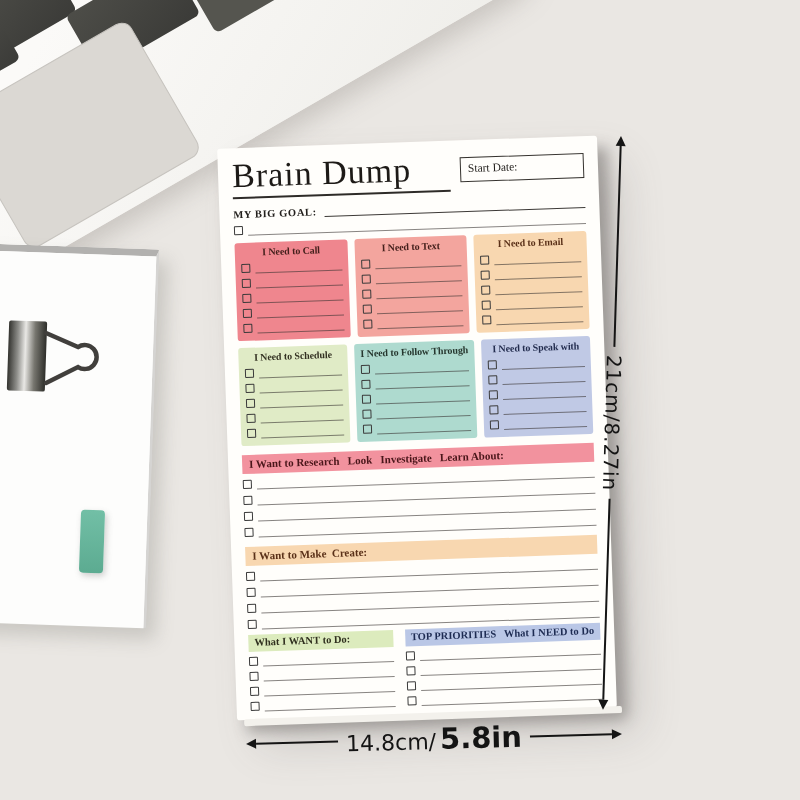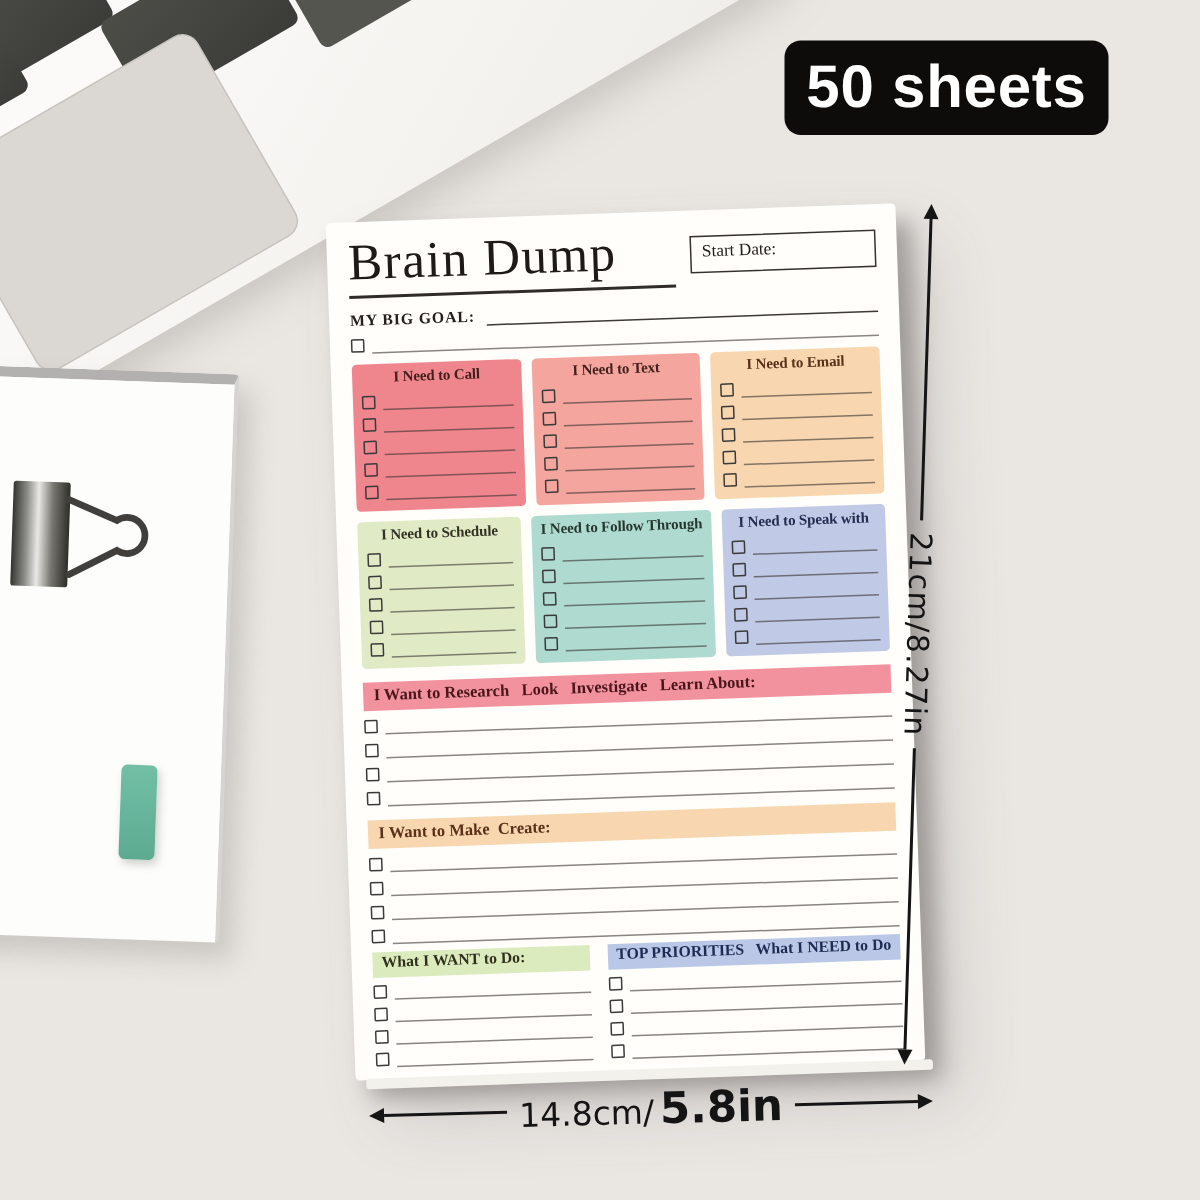--- a/index.html
+++ b/index.html
@@ -98,23 +98,20 @@
         <stop offset="0.45" stop-color="#e9e8e5"></stop>
           <stop offset="0.7" stop-color="#77766f"></stop>
         <stop offset="1" stop-color="#2e2e2a"></stop>
       </linearGradient>
     </defs>
     <rect x="6" y="7" width="38" height="70" rx="2" fill="url(#mg)" transform="rotate(2 25 42)"></rect>
     <path d="M44 19 L76 33 A12 12 0 1 1 76 53 L44 69" fill="none" stroke="#413f3c" stroke-width="4.5" stroke-linecap="round"></path>
   </svg>
   <div class="eraser"></div>
 
-  <div class="badge">
-    <span>50 sheets</span>
-  </div>
 
   <div class="notepad">
     <div class="pad-head">
       <div>
         <div class="pad-title">Brain Dump</div>
         <div class="title-rule"></div>
       </div>
       <div class="sdate">Start Date:</div>
     </div>
     <div class="biggoal">

